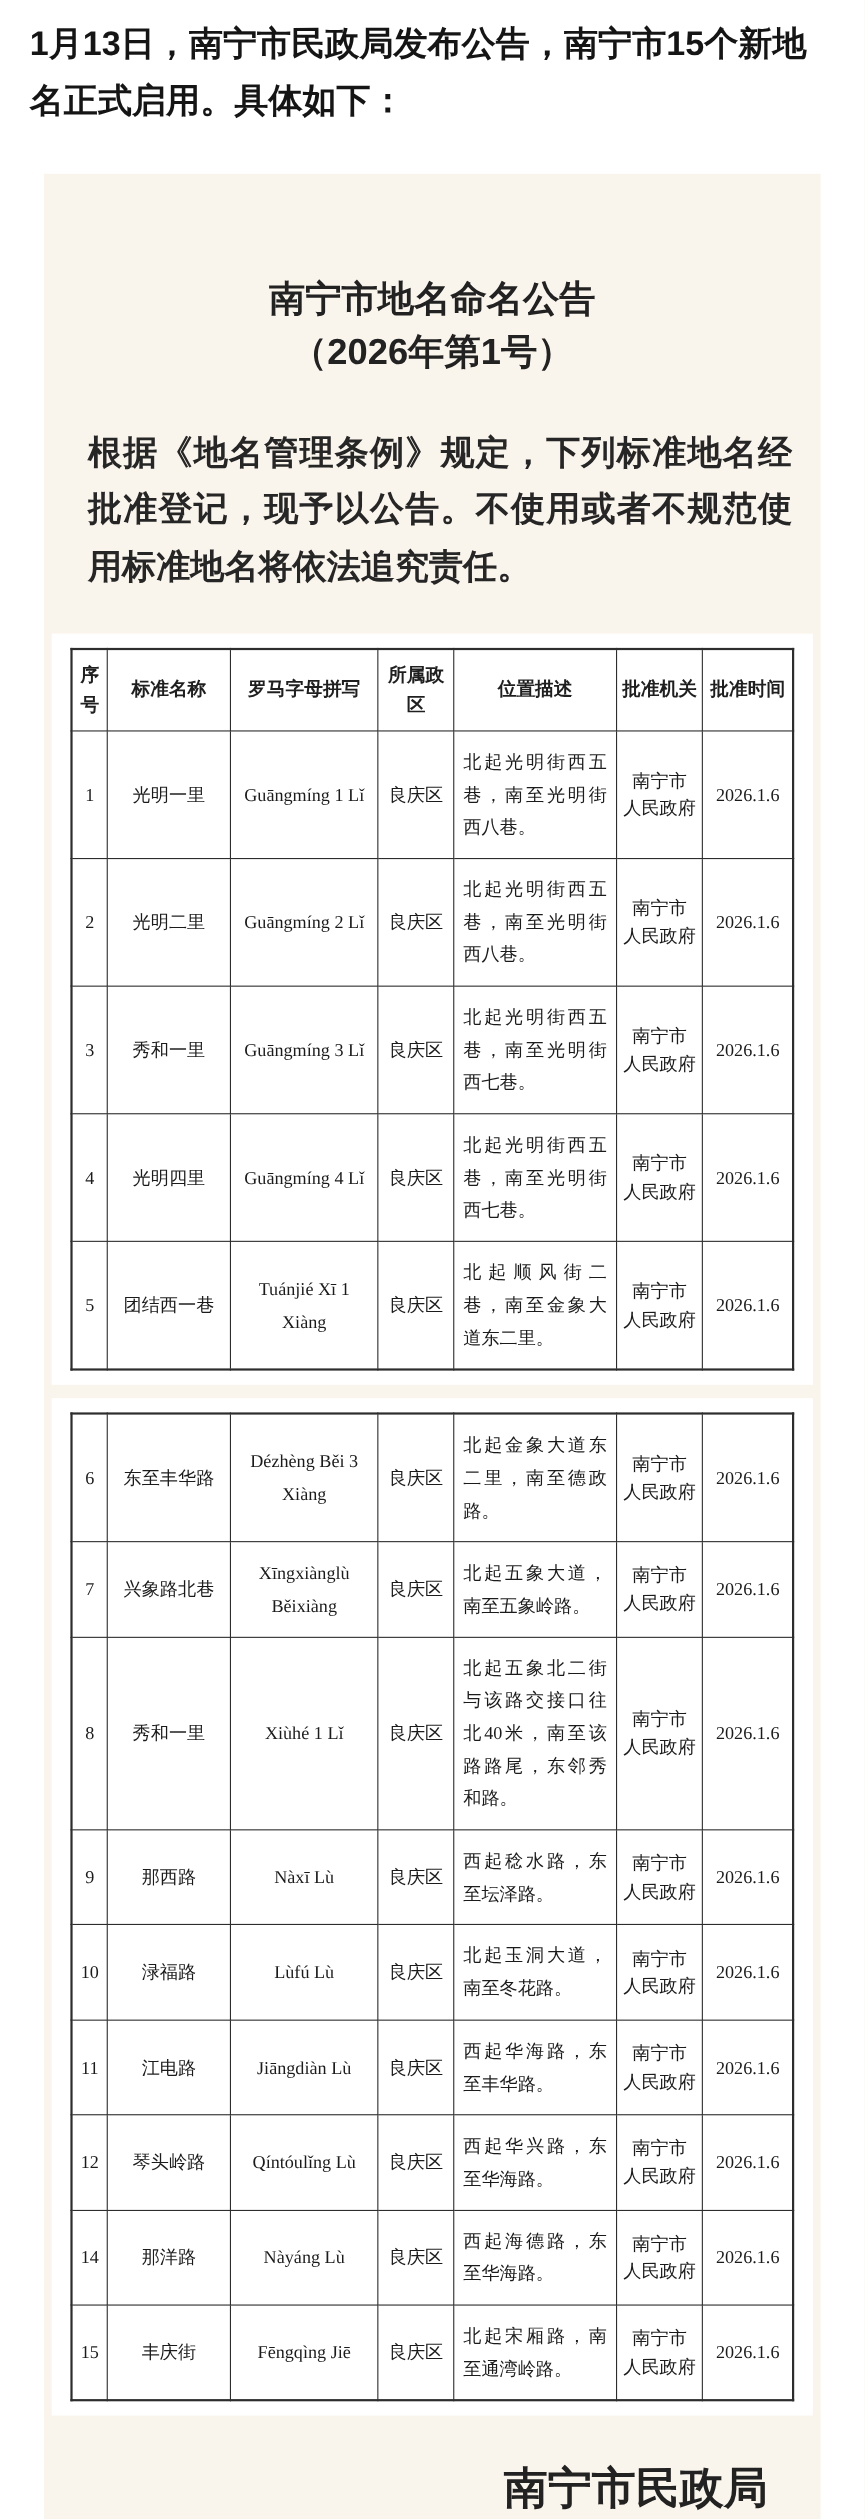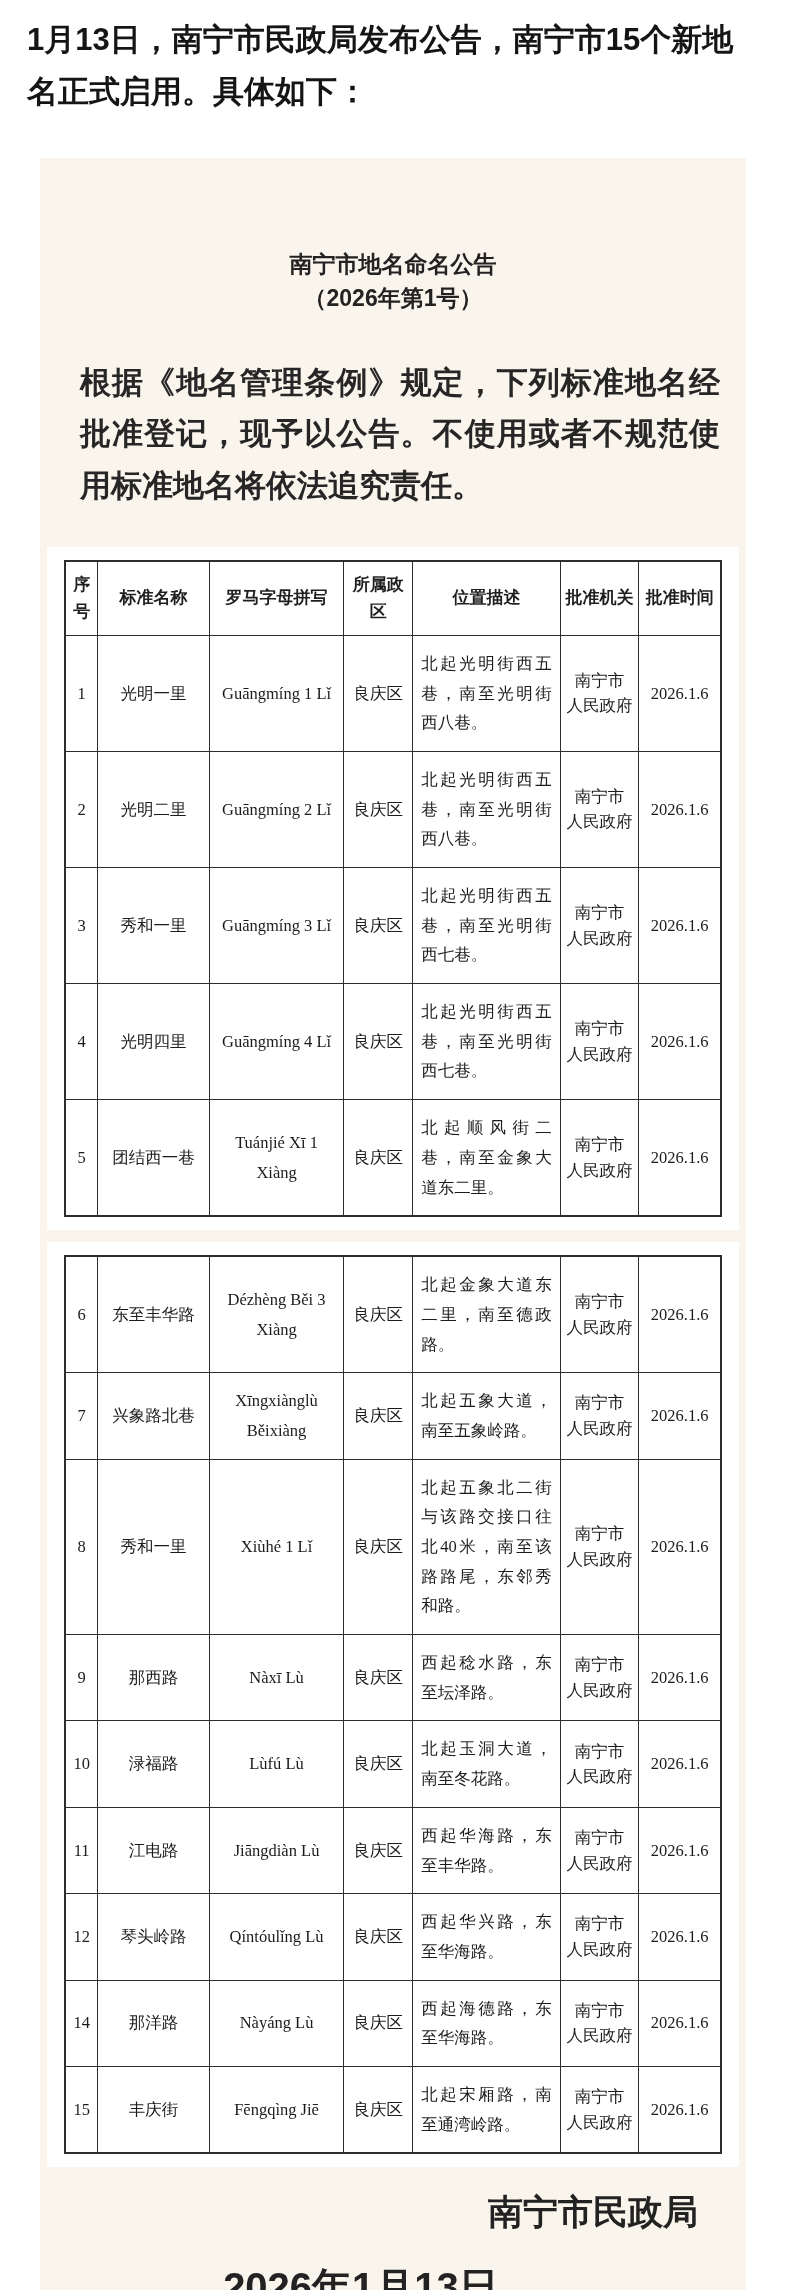--- a/index.html
+++ b/index.html
@@ -22,21 +22,21 @@
   }
 
   
   .card {
     margin:40px 40px 0 40px;
     background:#faf5ec;
     padding:90px 0 56px 0;
   }
   .card-title {
     text-align:center;
-    font-size:23px;
+    font-size:33px;
     font-weight:700;
     line-height:1.45;
     color:#222222;
   }
   .card-intro {
     margin:42px 26px 0 40px;
     font-size:31px;
     line-height:1.66;
     font-weight:600;
     color:#262626;
@@ -83,23 +83,23 @@
     text-align-last:left;
     padding:13px 8px;
   }
   .ann-table td.auth {
     white-space:pre-line;
     line-height:1.55;
     margin-left:20px;
   }
 
   .sig {
-    margin:22px 48px 0 0;
+    margin:38px 48px 0 0;
     text-align:right;
-    font-size:35px;
+    font-size:40px;
     font-weight:700;
     color:#222222;
   }
   .sig-date {
     margin:24px 64px 0 0;
     text-align:center;
     font-size:40px;
     font-weight:700;
     color:#222222;
   }

